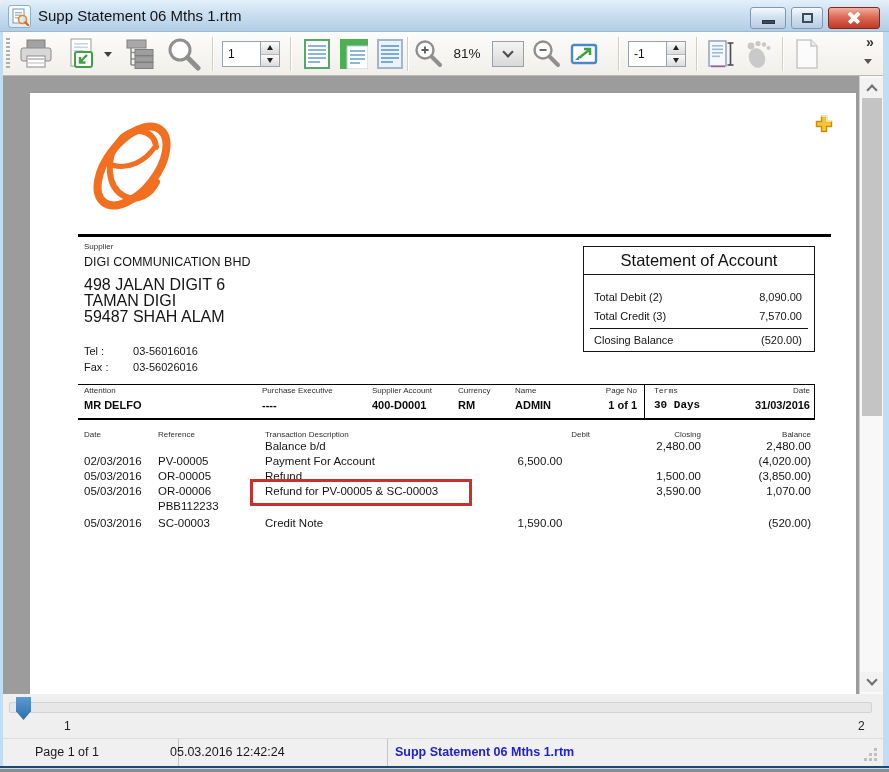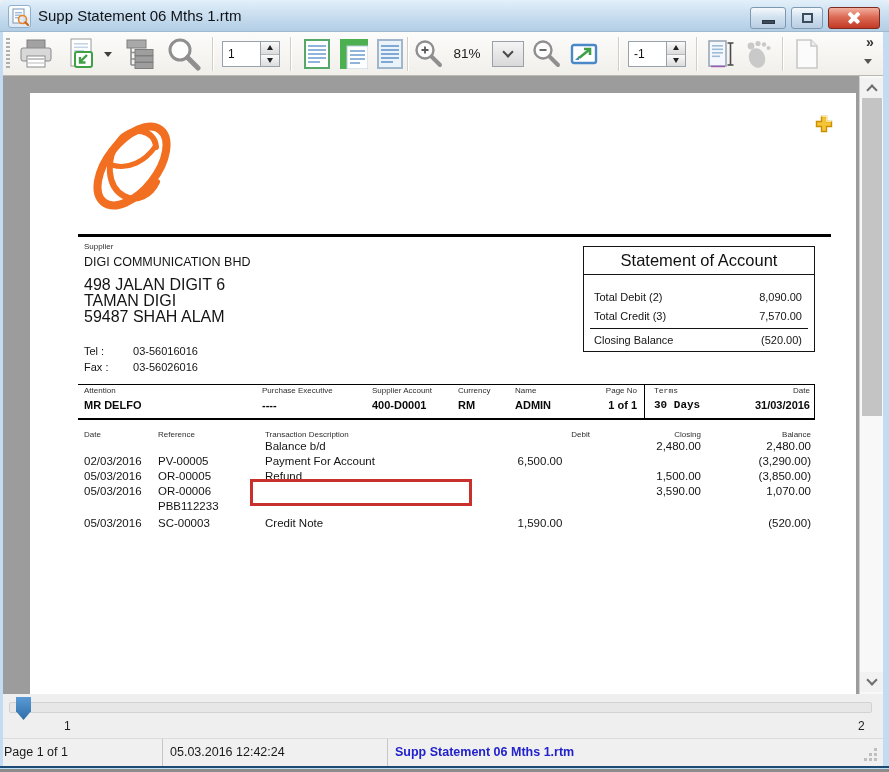--- a/index.html
+++ b/index.html
@@ -122,21 +122,21 @@
   .pager { position:absolute; left:3px; top:694px; width:880px; height:44px; background:#EFEFEF; }
   .ptrack { position:absolute; left:6px; top:8px; width:863px; height:11px; background:#E7E7E7;
     border:1px solid #D2D2D2; border-radius:2px; }
   .pthumb { position:absolute; left:13px; top:3px; width:15px; height:23px;
     background:linear-gradient(180deg,#5B9BD5,#2E6DA8);
     clip-path:polygon(0 0,100% 0,100% 62%,50% 100%,0 62%); }
   .plab { position:absolute; top:25px; font-size:12px; color:#222; }
   .statusbar { position:absolute; left:3px; top:738px; width:880px; height:28px;
     background:#F0F0F0; border-top:1px solid #DCDCDC; font-size:12.5px; color:#1A1A1A; }
   .sp { position:absolute; top:0; height:27px; line-height:26px; overflow:hidden; }
-  .sp1 { left:0; width:160px; padding-left:1px; border-right:1px solid #C6C6C6; }
+  .sp1 { left:16px; width:160px; padding-left:16px; border-right:1px solid #C6C6C6; }
   .sp2 { left:161px; width:224px; padding-left:6px; border-right:1px solid #C6C6C6; }
   .sp3 { left:386px; width:420px; padding-left:6px; color:#2222CC; font-weight:bold; }
   .sizegrip { position:absolute; right:5px; bottom:4px; width:14px; height:14px; }
   .sizegrip::before { content:""; position:absolute; width:3px; height:3px; background:transparent;
     box-shadow:10px 0 0 #BFBFBF, 5px 5px 0 #BFBFBF, 10px 5px 0 #BFBFBF,
                0 10px 0 #BFBFBF, 5px 10px 0 #BFBFBF, 10px 10px 0 #BFBFBF; }
 </style>
 </head>
 <body>
 
@@ -451,33 +451,34 @@
         <span class="c-deb"></span>
         <span class="c-cre">2,480.00</span>
         <span class="c-bal">2,480.00</span>
       </div>
       <div class="trow" style="top:362px;">
         <span class="c-date">02/03/2016</span>
         <span class="c-ref">PV-00005</span>
         <span class="c-desc">Payment For Account</span>
         <span class="c-deb">6,500.00</span>
         <span class="c-cre"></span>
-        <span class="c-bal">(3,290.00)</span>
+        <span class="c-bal">(4,020.00)</span>
       </div>
       <div class="trow" style="top:377px;">
         <span class="c-date">05/03/2016</span>
         <span class="c-ref">OR-00005</span>
         <span class="c-desc">Refund</span>
         <span class="c-deb"></span>
         <span class="c-cre">1,500.00</span>
         <span class="c-bal">(3,850.00)</span>
       </div>
       <div class="trow" style="top:392px;">
         <span class="c-date">05/03/2016</span>
         <span class="c-ref">OR-00006</span>
+        <span class="c-desc">Refund for PV-00005 &amp; SC-00003</span>
         <span class="c-deb"></span>
         <span class="c-cre">3,590.00</span>
         <span class="c-bal">1,070.00</span>
       </div>
       <div class="trow" style="top:407px;">
         <span class="c-date"></span>
         <span class="c-ref">PBB112233</span>
         <span class="c-desc"></span>
         <span class="c-deb"></span>
         <span class="c-cre"></span>

